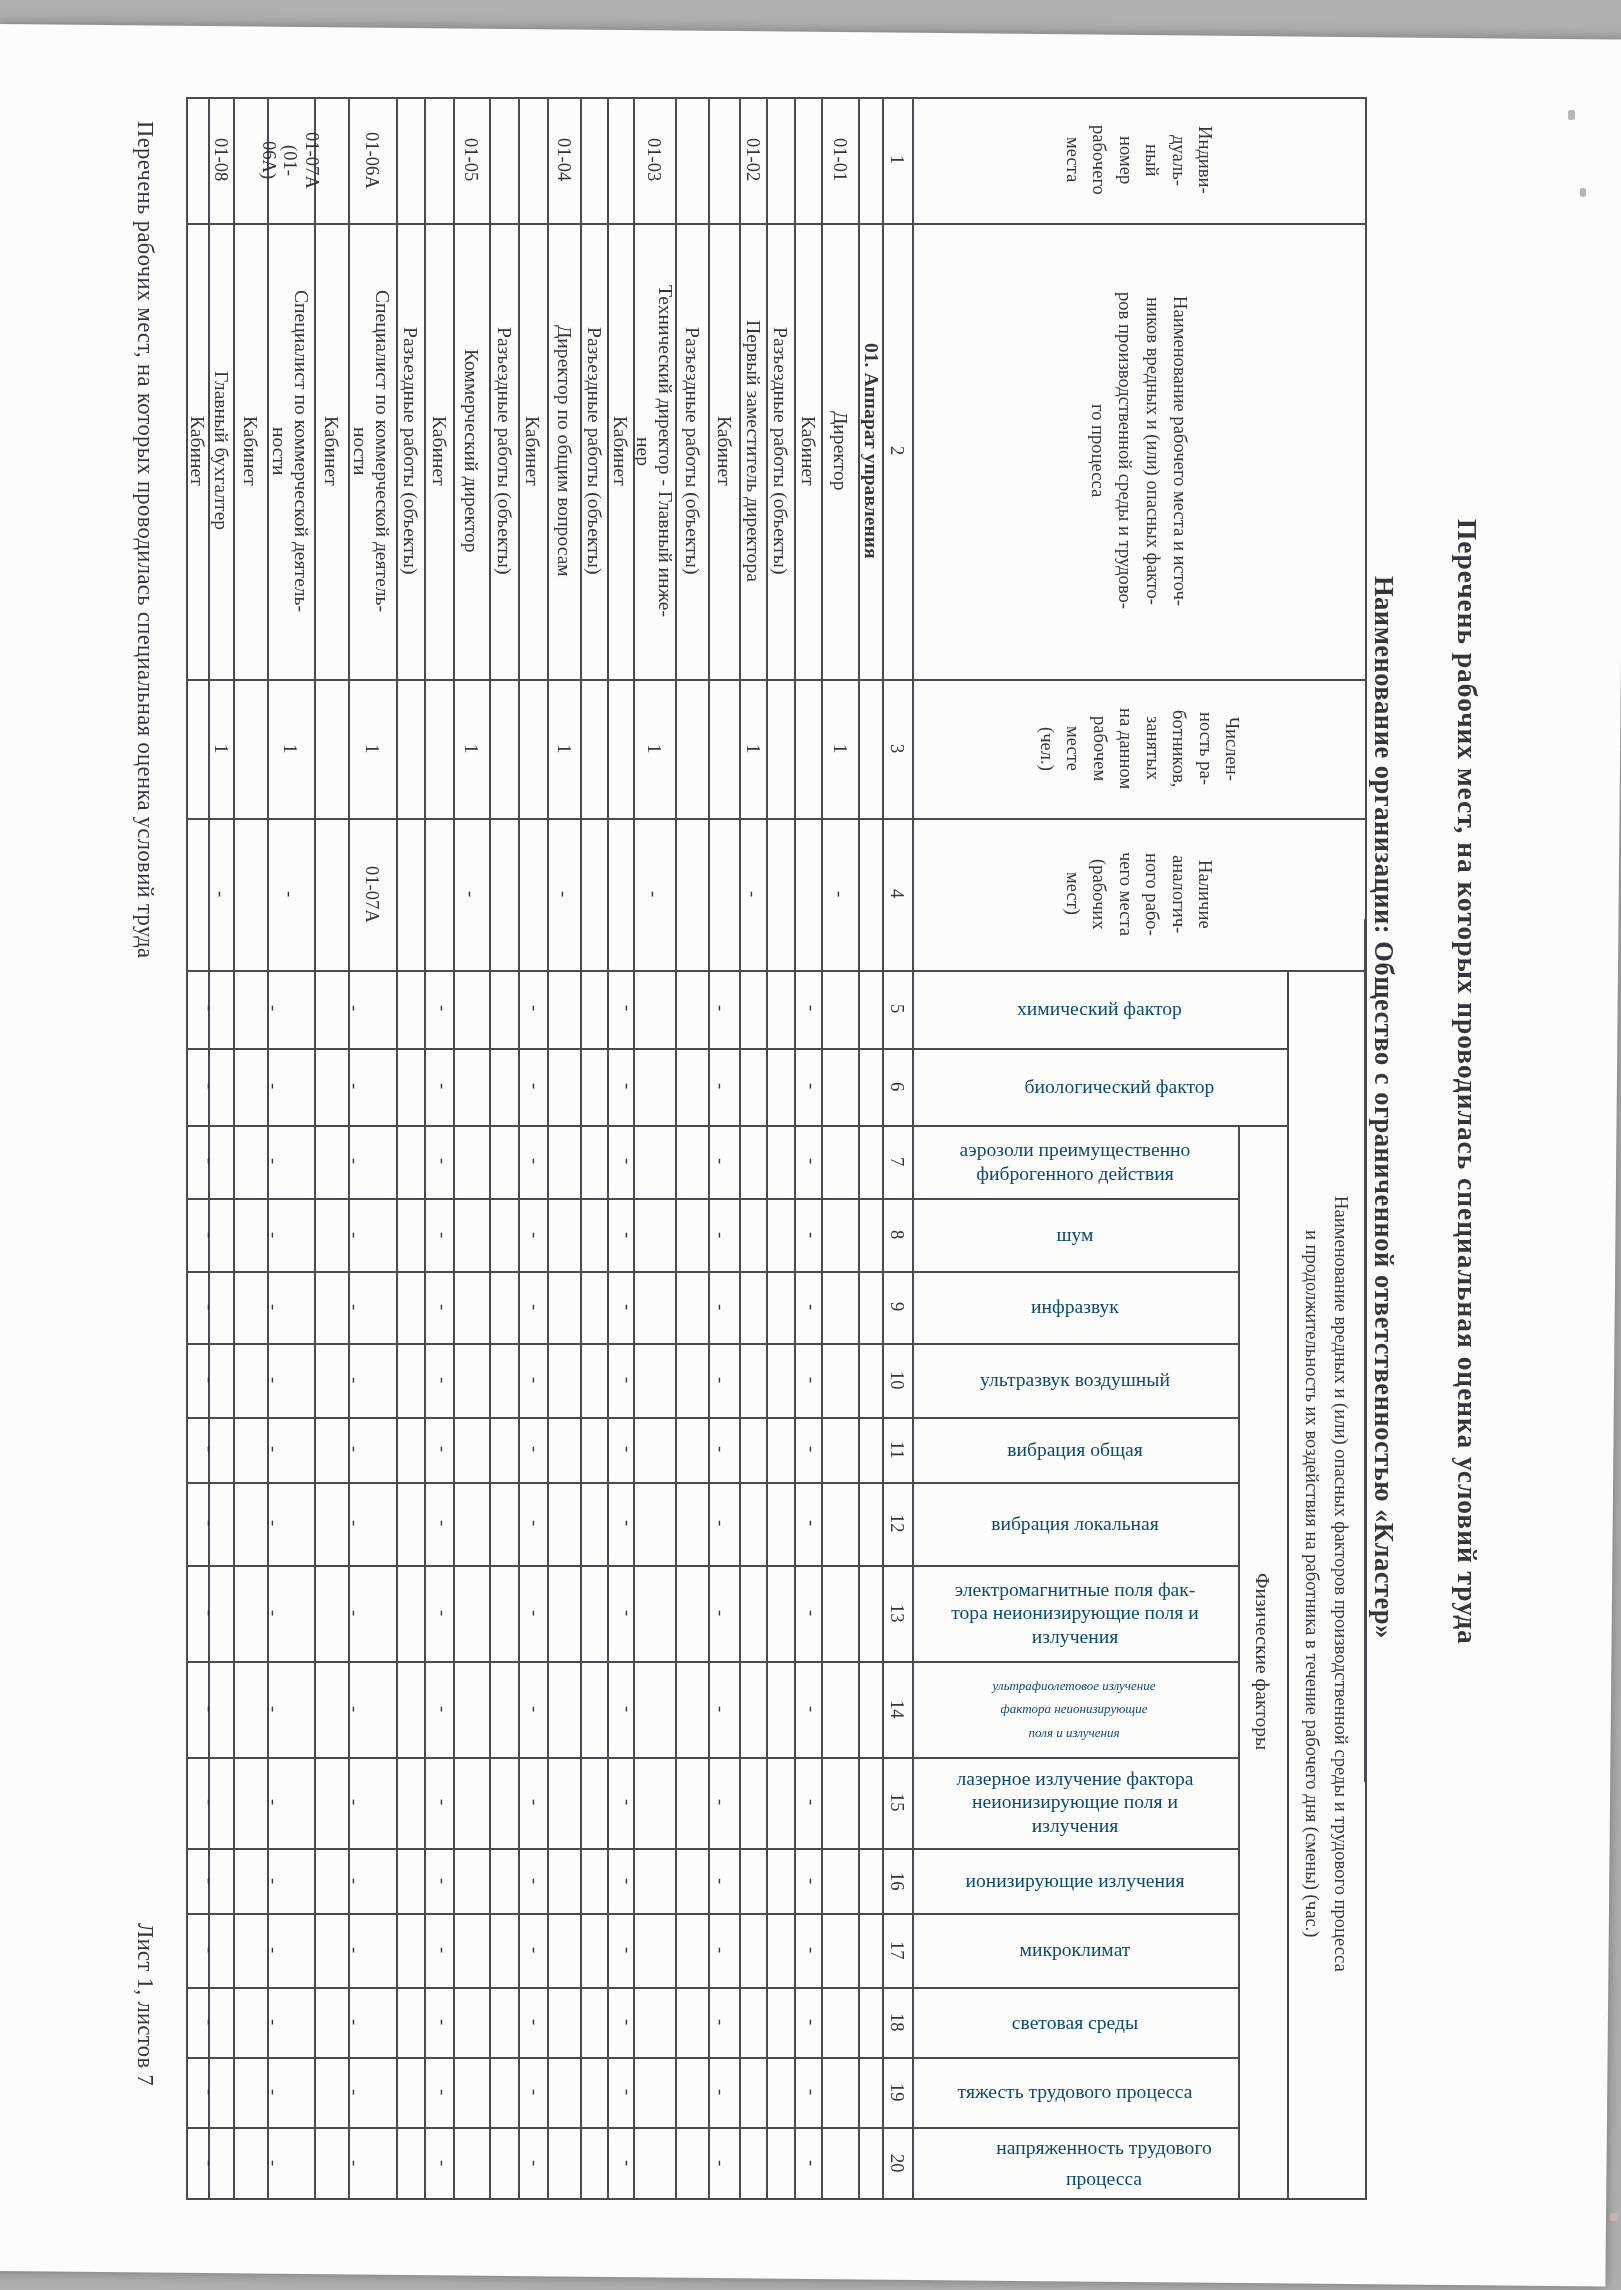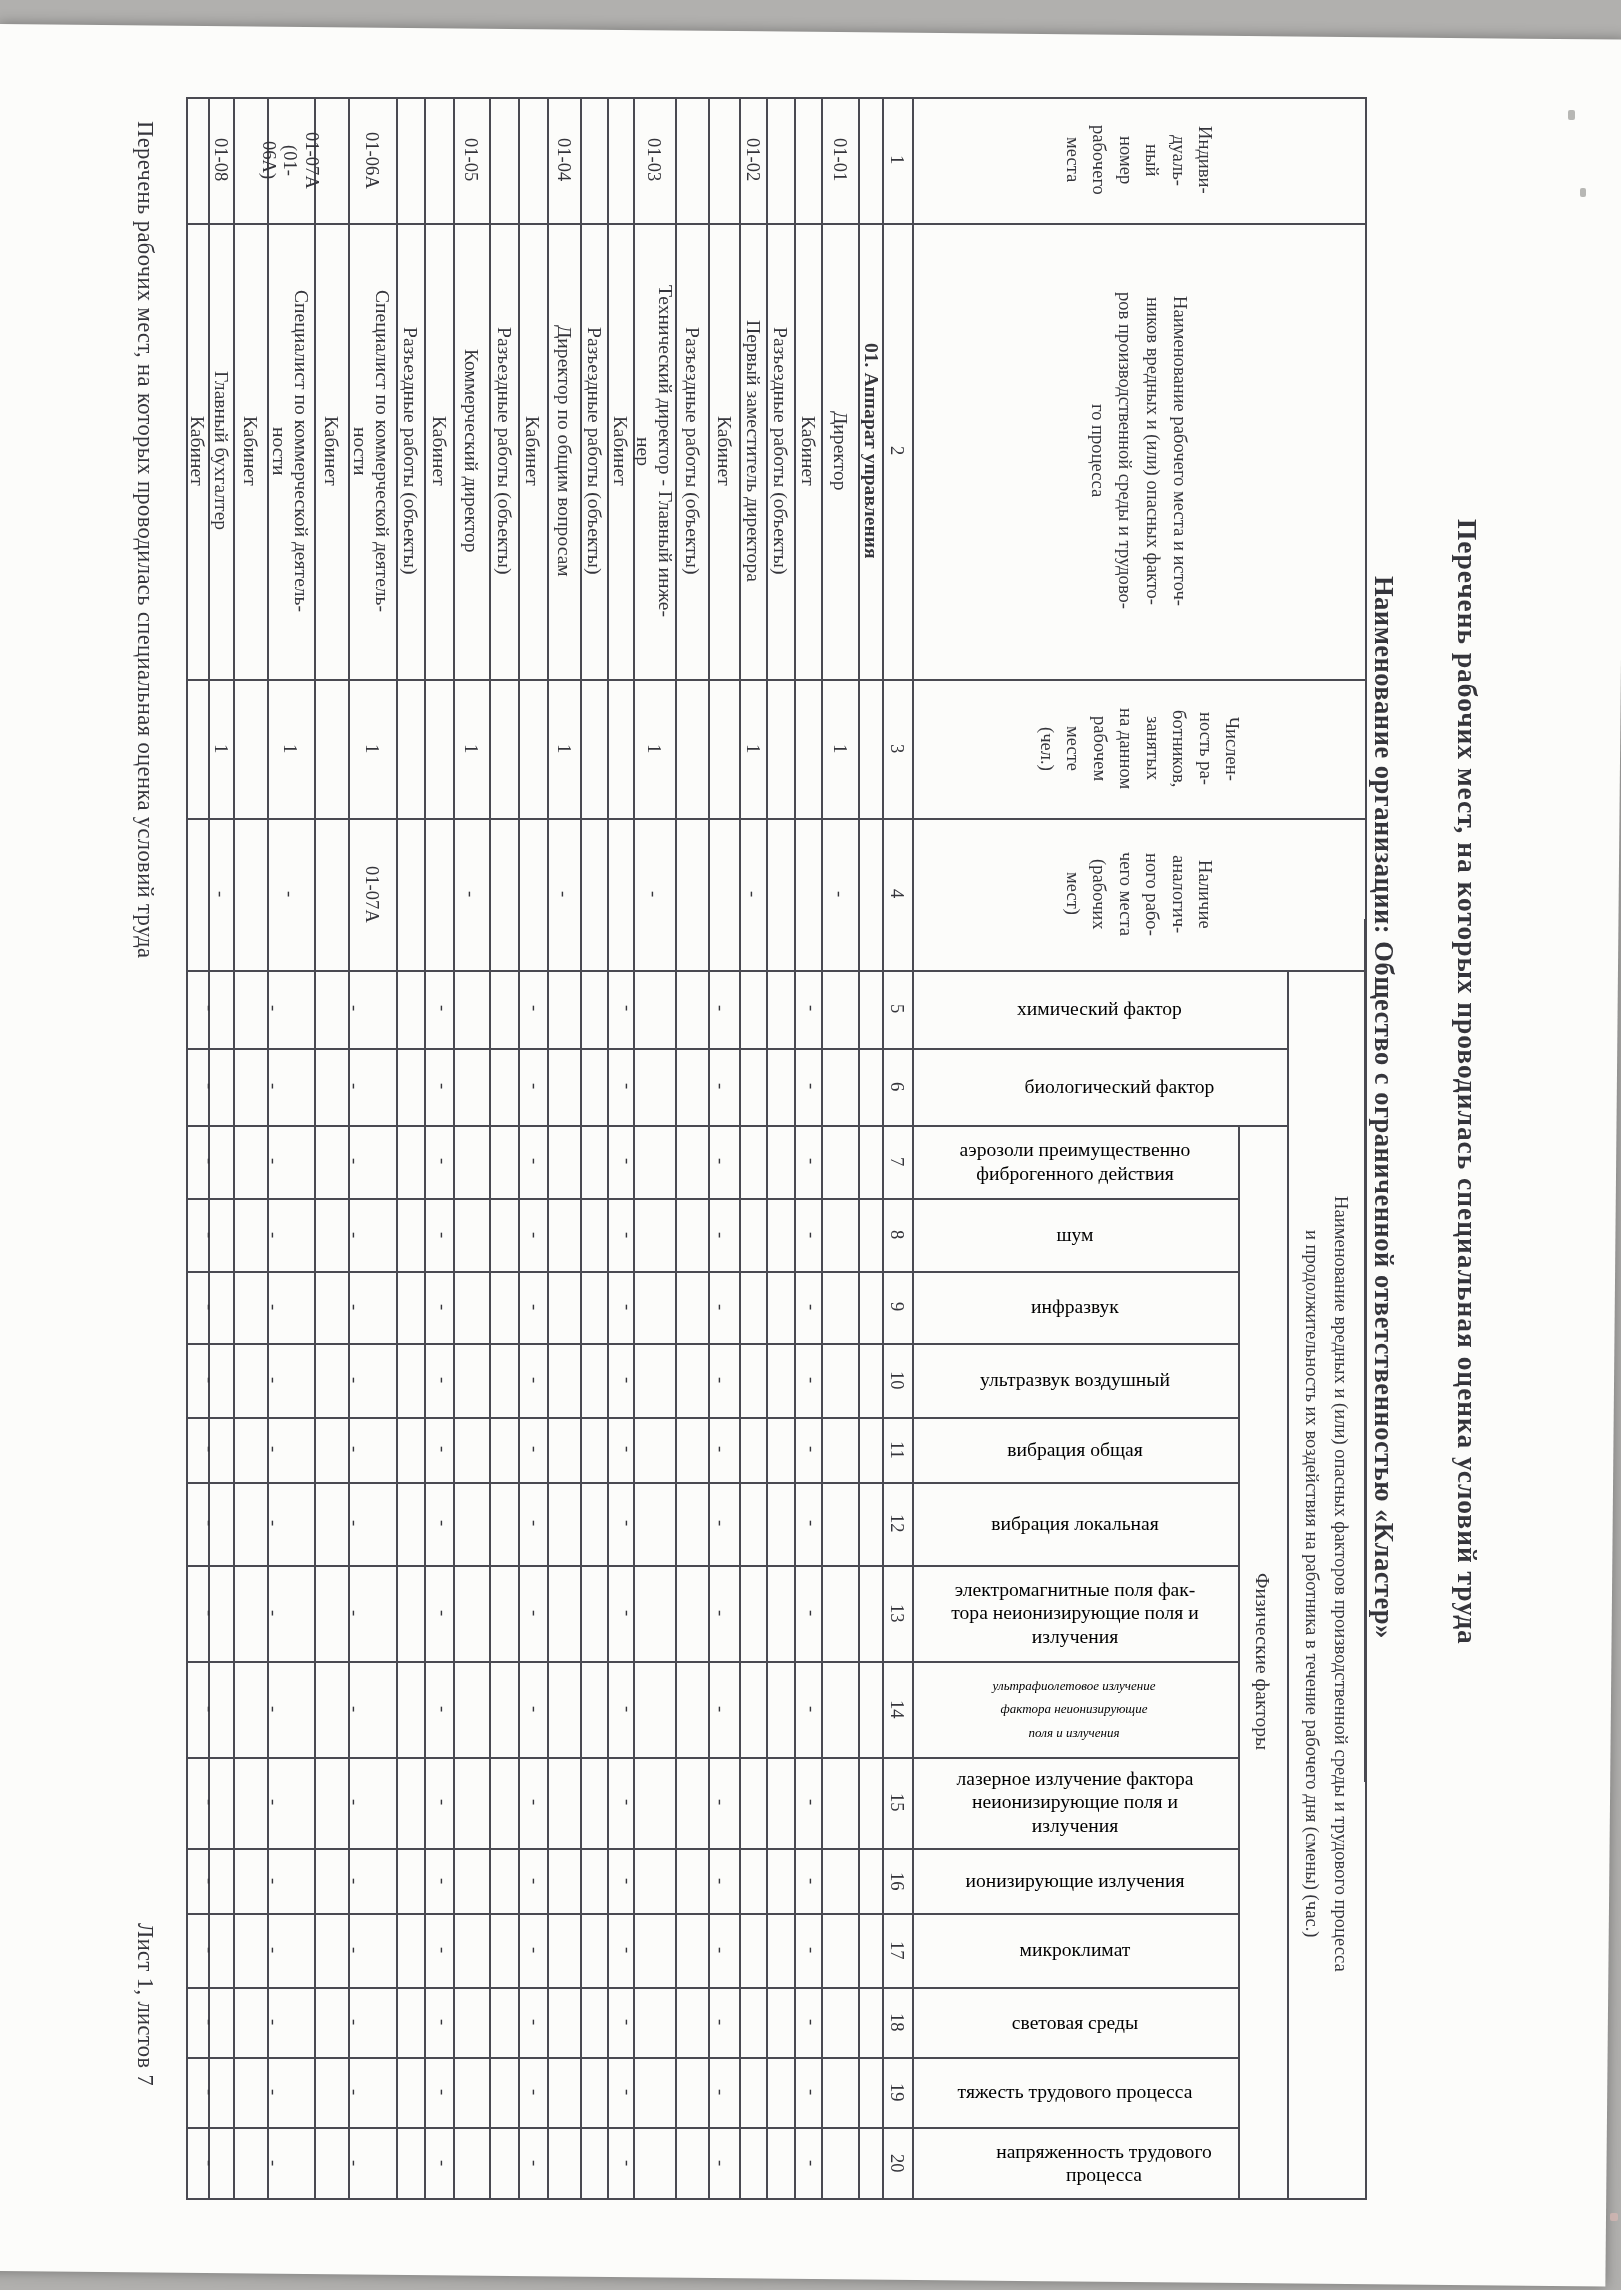--- a/index.html
+++ b/index.html
@@ -15,21 +15,21 @@
     box-shadow:0 0 13.7px rgba(0,0,0,.35);
   }
   #sheet{
     position:absolute;left:0;top:0;width:1621px;height:2291px;
   }
   .v{
     writing-mode:vertical-rl;
     white-space:pre-line;
     color:#35353b;
   }
-  .hz{color:#000000;}
+  .hz{color:#0c4a6e;}
   .ln{position:absolute;background:#4a4a51;}
   .cellv{position:absolute;text-align:center;}
   .bold{font-weight:bold;}
   .speck{position:absolute;background:#9a9a96;border-radius:2px;opacity:.7;}
 </style>
 </head>
 <body>
 
 <div id="paper"></div>
 
@@ -139,21 +139,21 @@
     <div class="hz cellv" style="left: 912px; top: 1661px; width: 324px; height: 96px; font-size: 13px; line-height: 23.5px; display: flex; align-items: center; justify-content: center; white-space: pre-line; position: absolute; text-align: center; font-style: italic;">ультрафиолетовое излучение
 фактора неионизирующие
 поля и излучения</div>
     <div class="hz cellv" style="left: 912px; top: 1757px; width: 326px; height: 90px; font-size: 19.6px; line-height: 23.5px; display: flex; align-items: center; justify-content: center; white-space: pre-line; position: absolute; text-align: center;">лазерное излучение фактора
 неионизирующие поля и
 излучения</div>
     <div class="hz cellv" style="left: 912px; top: 1848px; width: 326px; height: 66px; font-size: 19.6px; line-height: 23.5px; display: flex; align-items: center; justify-content: center; white-space: pre-line; position: absolute; text-align: center;">ионизирующие излучения</div>
     <div class="hz cellv" style="left: 912px; top: 1913px; width: 326px; height: 74px; font-size: 19.6px; line-height: 23.5px; display: flex; align-items: center; justify-content: center; white-space: pre-line; position: absolute; text-align: center;">микроклимат</div>
     <div class="hz cellv" style="left: 912px; top: 1987px; width: 326px; height: 71px; font-size: 19.6px; line-height: 23.5px; display: flex; align-items: center; justify-content: center; white-space: pre-line; position: absolute; text-align: center;">световая среды</div>
     <div class="hz cellv" style="left: 912px; top: 2057px; width: 326px; height: 70px; font-size: 19.6px; line-height: 23.5px; display: flex; align-items: center; justify-content: center; white-space: pre-line; position: absolute; text-align: center;">тяжесть трудового процесса</div>
-    <div class="hz cellv" style="left: 912px; top: 2127px; width: 384px; height: 72px; font-size: 19.6px; line-height: 23px; display: flex; align-items: center; justify-content: center; white-space: pre-line; position: absolute; text-align: center;">напряженность трудового
+    <div class="hz cellv" style="left: 912px; top: 2127px; width: 384px; height: 72px; font-size: 19.6px; line-height: 31px; display: flex; align-items: center; justify-content: center; white-space: pre-line; position: absolute; text-align: center;">напряженность трудового
 процесса</div>
     <div class="v cellv" style="left: 885px; top: 97px; height: 126px; width: 23.5px; font-size: 18.6px; line-height: 23.5px; position: absolute;">1</div>
     <div class="v cellv" style="left: 885px; top: 223px; height: 456px; width: 23.5px; font-size: 18.6px; line-height: 23.5px; position: absolute;">2</div>
     <div class="v cellv" style="left: 885px; top: 679px; height: 139px; width: 23.5px; font-size: 18.6px; line-height: 23.5px; position: absolute;">3</div>
     <div class="v cellv" style="left: 885px; top: 818px; height: 152px; width: 23.5px; font-size: 18.6px; line-height: 23.5px; position: absolute;">4</div>
     <div class="v cellv" style="left: 885px; top: 970px; height: 77px; width: 23.5px; font-size: 18.6px; line-height: 23.5px; position: absolute;">5</div>
     <div class="v cellv" style="left: 885px; top: 1048px; height: 77px; width: 23.5px; font-size: 18.6px; line-height: 23.5px; position: absolute;">6</div>
     <div class="v cellv" style="left: 885px; top: 1125px; height: 73px; width: 23.5px; font-size: 18.6px; line-height: 23.5px; position: absolute;">7</div>
     <div class="v cellv" style="left: 885px; top: 1198px; height: 74px; width: 23.5px; font-size: 18.6px; line-height: 23.5px; position: absolute;">8</div>
     <div class="v cellv" style="left: 885px; top: 1271px; height: 72px; width: 23.5px; font-size: 18.6px; line-height: 23.5px; position: absolute;">9</div>

